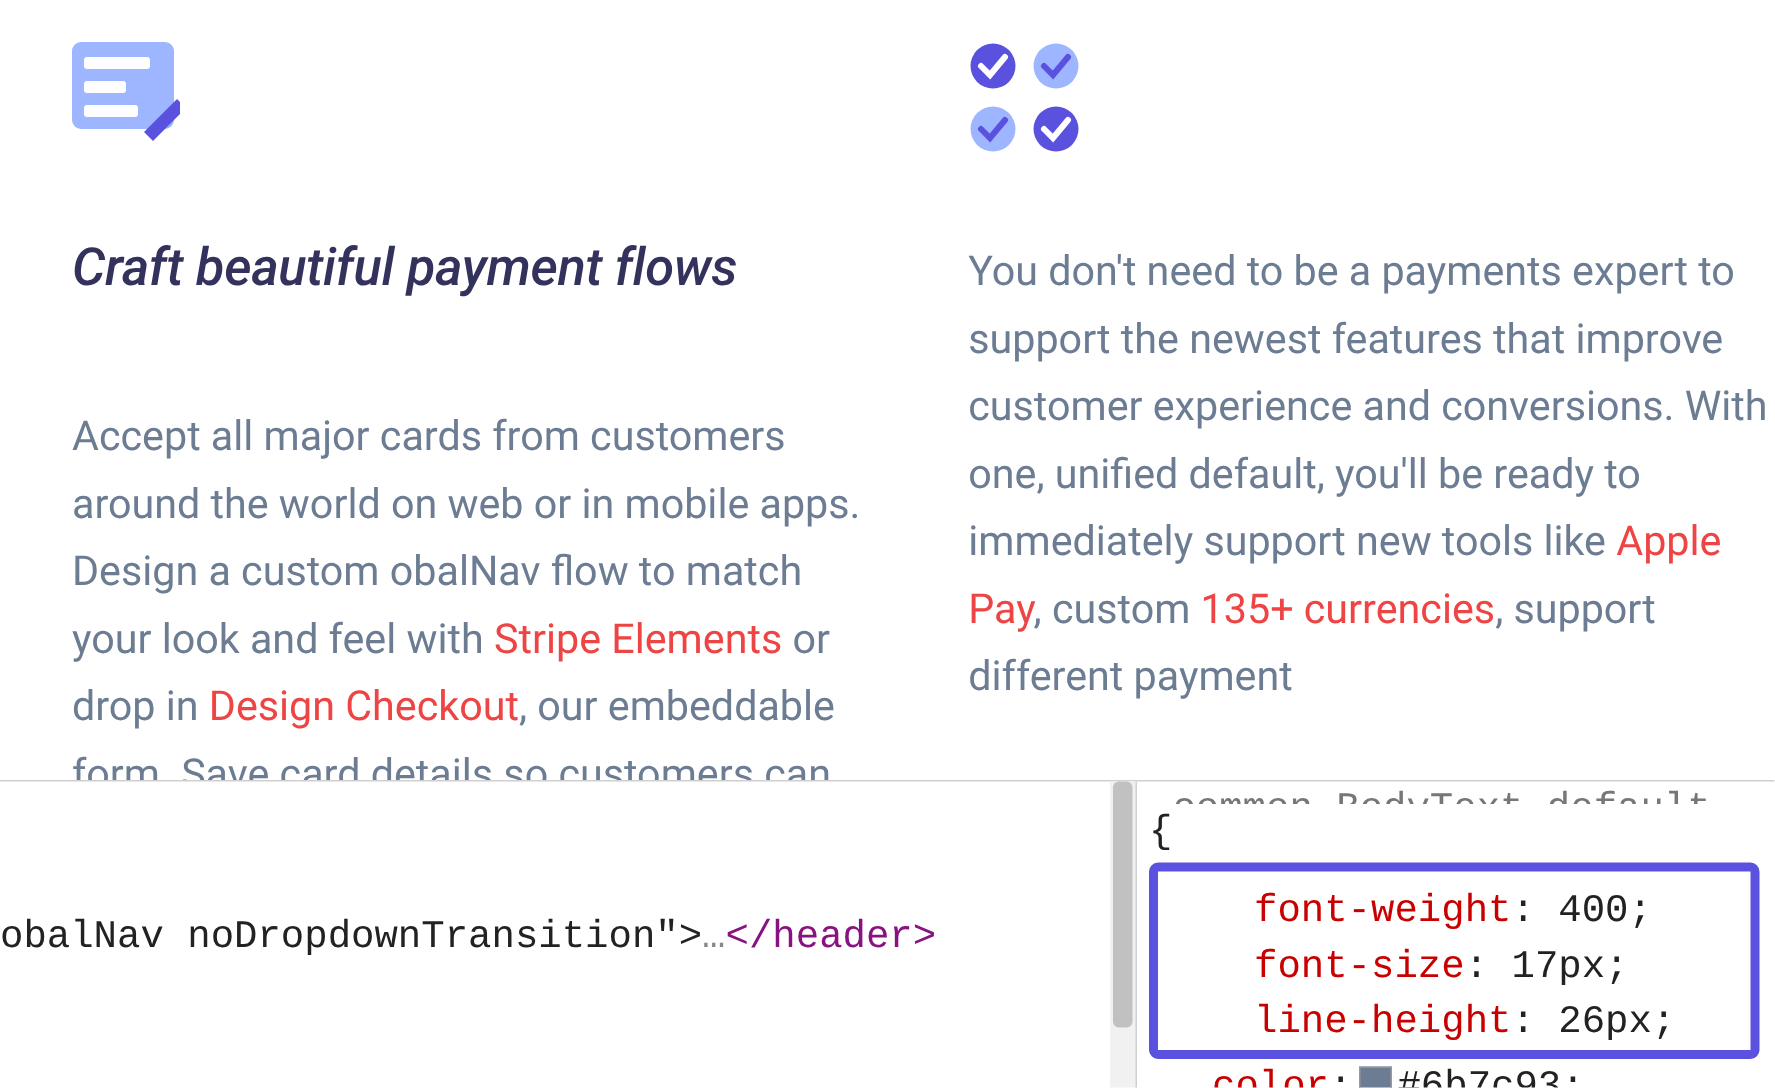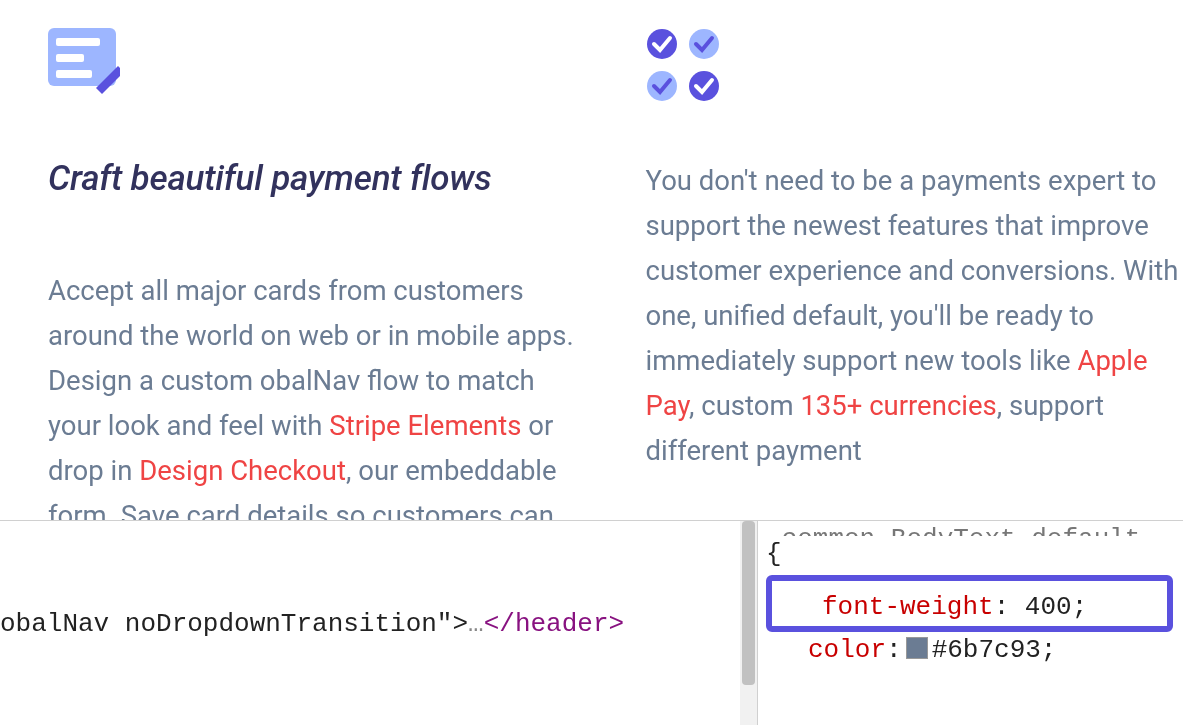--- a/index.html
+++ b/index.html
@@ -110,21 +110,21 @@
     overflow:hidden;
     white-space: pre;
   }
   .brace {
     color: #222;
     padding-left: 6px;
   }
   .highlight-box {
     border: 6px solid #5a51de;
     border-radius: 6px;
-    padding: 8px 12px 0 50px;
+    padding: 8px 12px 0 64px;
     margin: 2px 10px 0 6px;
   }
   .css-prop { color: #c80000; }
   .css-val  { color: #222; }
   .css-pane .last {
     padding-left: 48px;
     color: #222;
   }
   .swatch {
     display:inline-block;
@@ -188,17 +188,19 @@
 
   <div class="scrollbar">
     <div class="thumb"></div>
   </div>
 
   <div class="css-pane">
     <div class="css-top">.common-BodyText default</div>
     <div class="brace">{</div>
     <div class="highlight-box">
       <div><span class="css-prop">font-weight</span><span class="css-val">: </span><span class="css-val">400</span><span class="css-val">;</span></div>
+      <div><span class="css-prop">font-size</span><span class="css-val">: </span><span class="css-val">17px</span><span class="css-val">;</span></div>
+      <div><span class="css-prop">line-height</span><span class="css-val">: </span><span class="css-val">26px</span><span class="css-val">;</span></div>
     </div>
     <div class="last"><span class="css-prop">color</span><span class="css-val">:</span><span class="swatch"></span><span class="css-val">#6b7c93</span><span class="css-val">;</span></div>
   </div>
 
 </div>
 
 </body></html>

